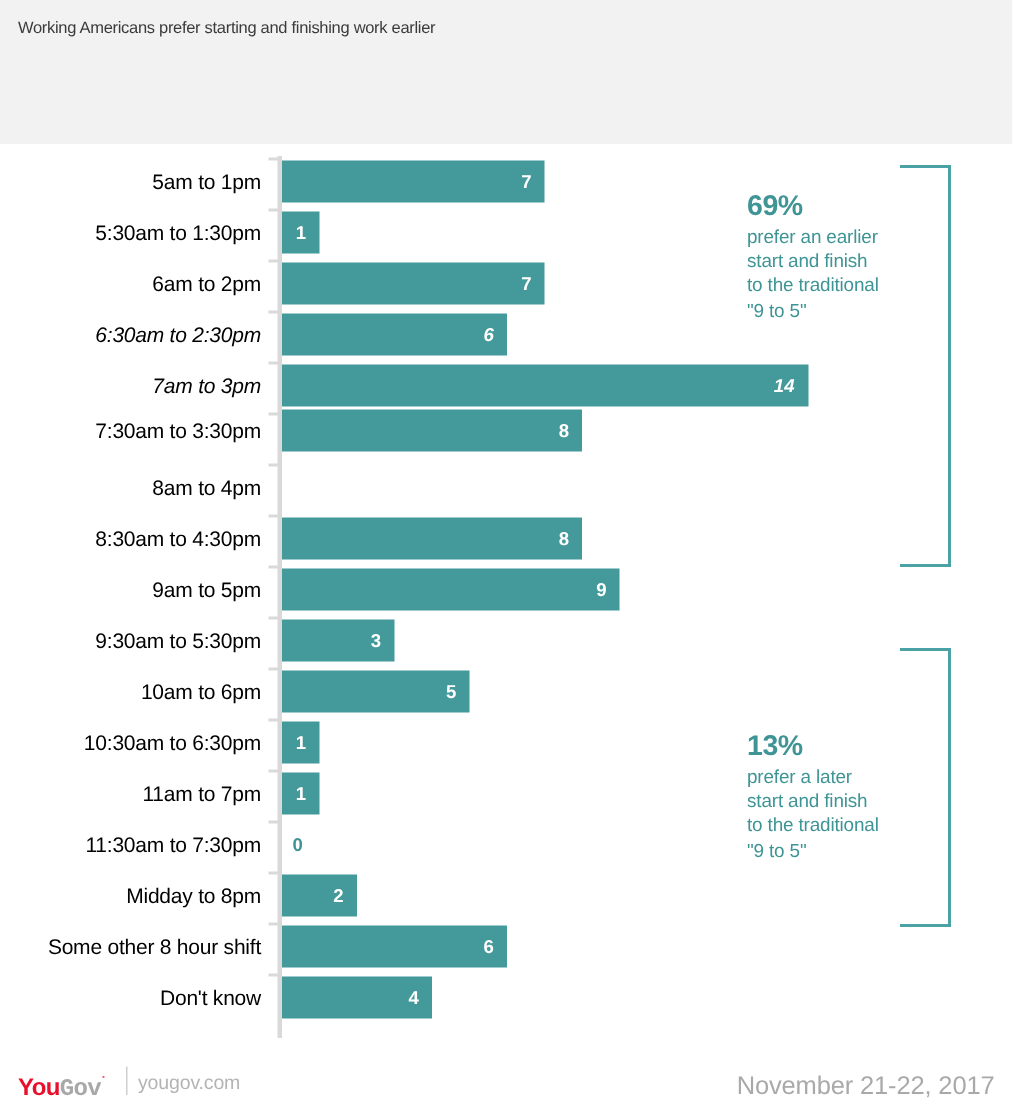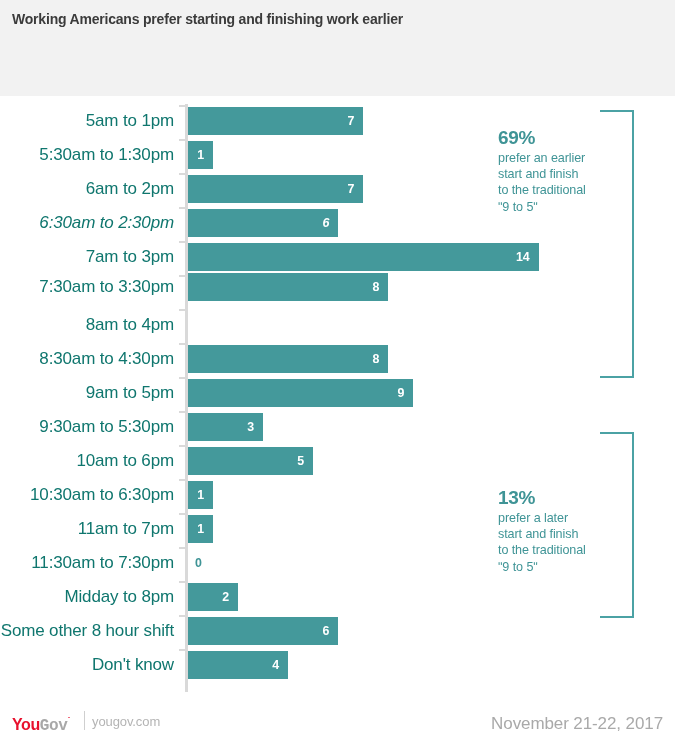--- a/index.html
+++ b/index.html
@@ -16,22 +16,22 @@
   }
 
   
   .header {
     position: absolute; left: 0; top: 0;
     width: 675px; height: 96px;
     background: #f2f2f2;
     padding: 8px 18px 0 12px;
   }
   .chart-title {
-    font-size: 14px;
-    font-weight: bold;
+    font-size: 11px;
+    font-weight: normal;
     color: #3b3b3b;
     letter-spacing: -0.2px;
     line-height: 22px;
     white-space: nowrap;
   }
   .chart-subtitle {
     margin-top: 3px;
     font-size: 12.8px;
     color: #8d8d8d;
     line-height: 17.5px;
@@ -64,22 +64,22 @@
     width: 675px;
     height: 34px;
   }
   .cat-label {
     position: absolute;
     left: 0; top: 0;
     width: 174px;
     height: 34px;
     line-height: 34px;
     text-align: right;
-    font-size: 17px;
-    color: #0f766e;
+    font-size: 14px;
+    color: #000000;
     letter-spacing: -0.15px;
     white-space: nowrap;
   }
   .bar-wrap {
     position: absolute;
     left: 188px; top: 0;
     height: 34px;
   }
   .bar {
     position: absolute;
@@ -218,21 +218,21 @@
             <div class="bar-value" style="left: 0px; width: 175.35px; text-align: right; padding-right: 9px;">7</div>
           </div>
         </div>
         <div class="row" style="top: 110px; font-style: italic;">
           <div class="cat-label">6:30am to 2:30pm</div>
           <div class="bar-wrap" style="width: 150.3px;">
             <div class="bar" style="width: 150.3px; background: rgb(68, 153, 155);"></div>
             <div class="bar-value" style="left: 0px; width: 150.3px; text-align: right; padding-right: 9px;">6</div>
           </div>
         </div>
-        <div class="row" style="top: 144px;">
+        <div class="row" style="top: 144px; font-style: italic;">
           <div class="cat-label">7am to 3pm</div>
           <div class="bar-wrap" style="width: 350.7px;">
             <div class="bar" style="width: 350.7px; background: rgb(68, 153, 155);"></div>
             <div class="bar-value" style="left: 0px; width: 350.7px; text-align: right; padding-right: 9px;">14</div>
           </div>
         </div>
         <div class="row" style="top: 174px;">
           <div class="cat-label">7:30am to 3:30pm</div>
           <div class="bar-wrap" style="width: 200.4px;">
             <div class="bar" style="width: 200.4px; background: rgb(68, 153, 155);"></div>

